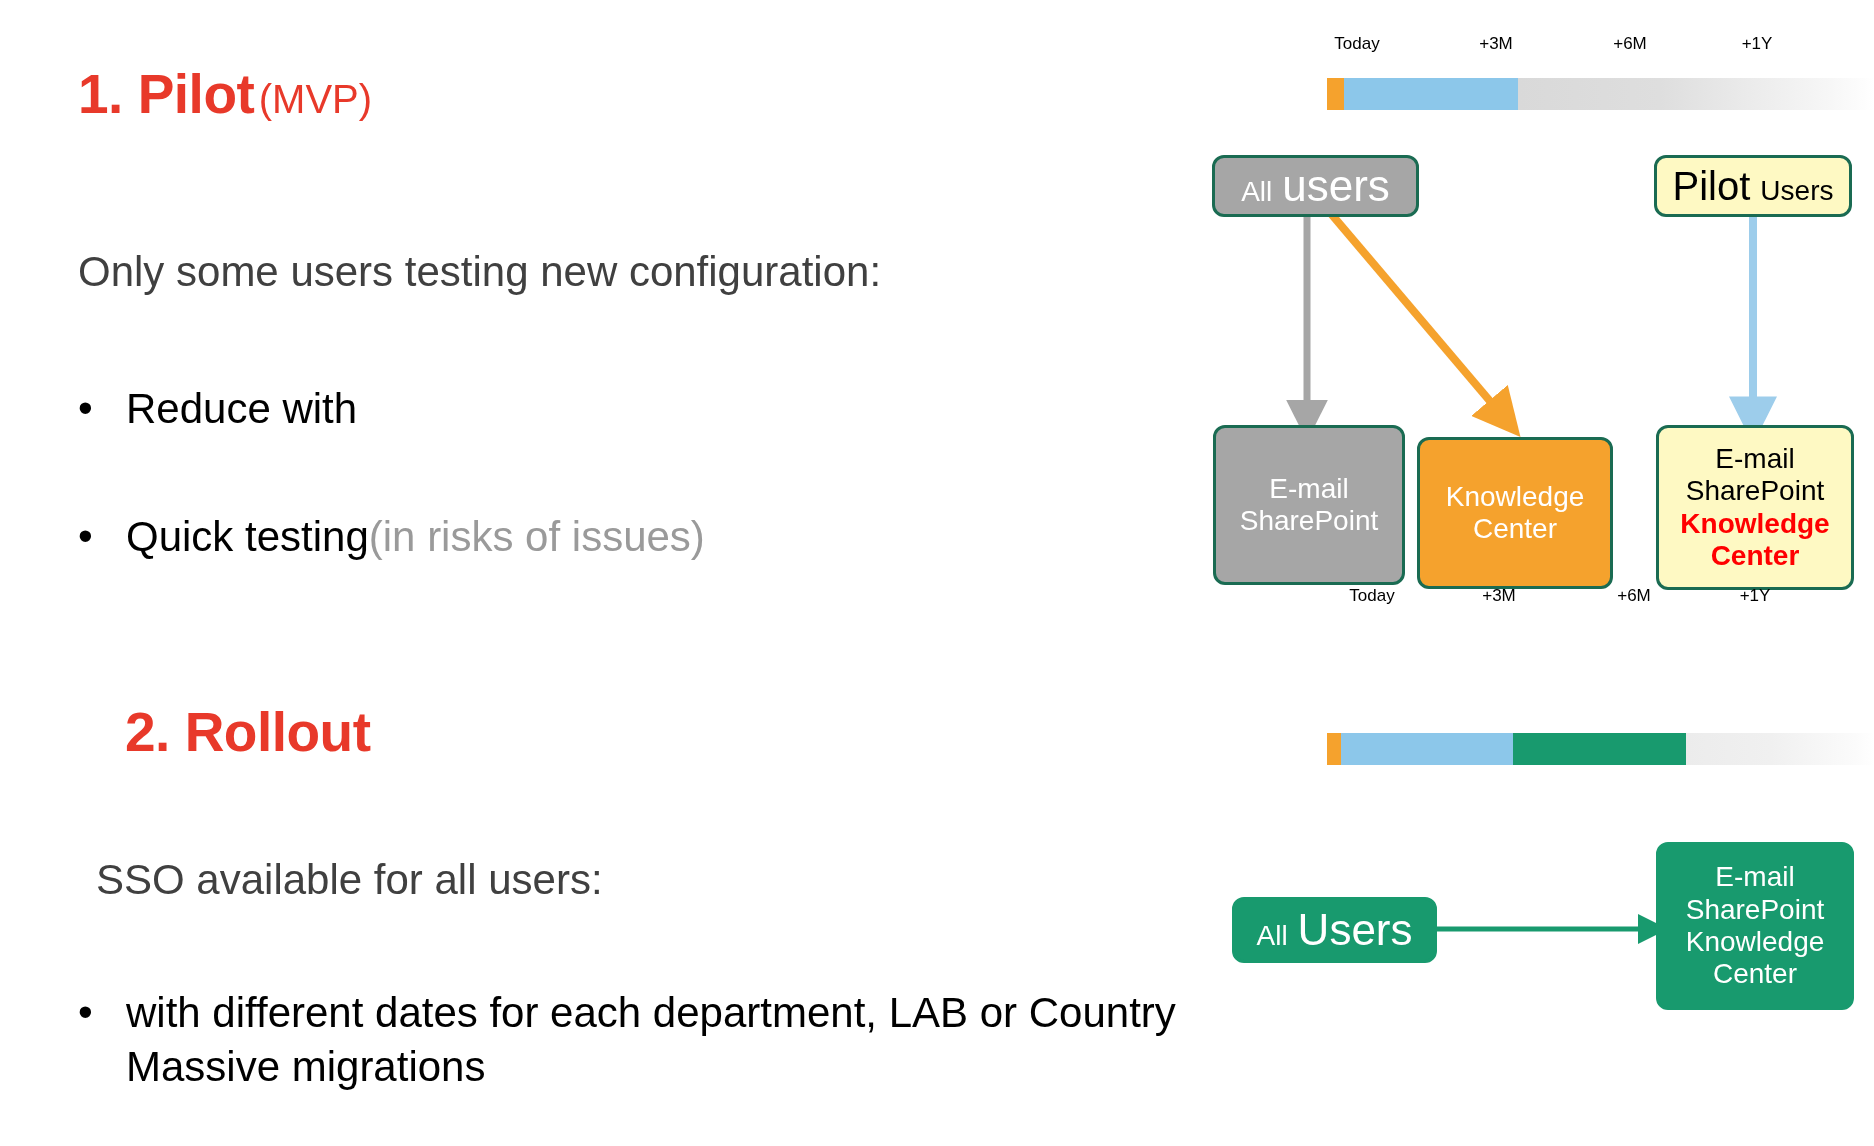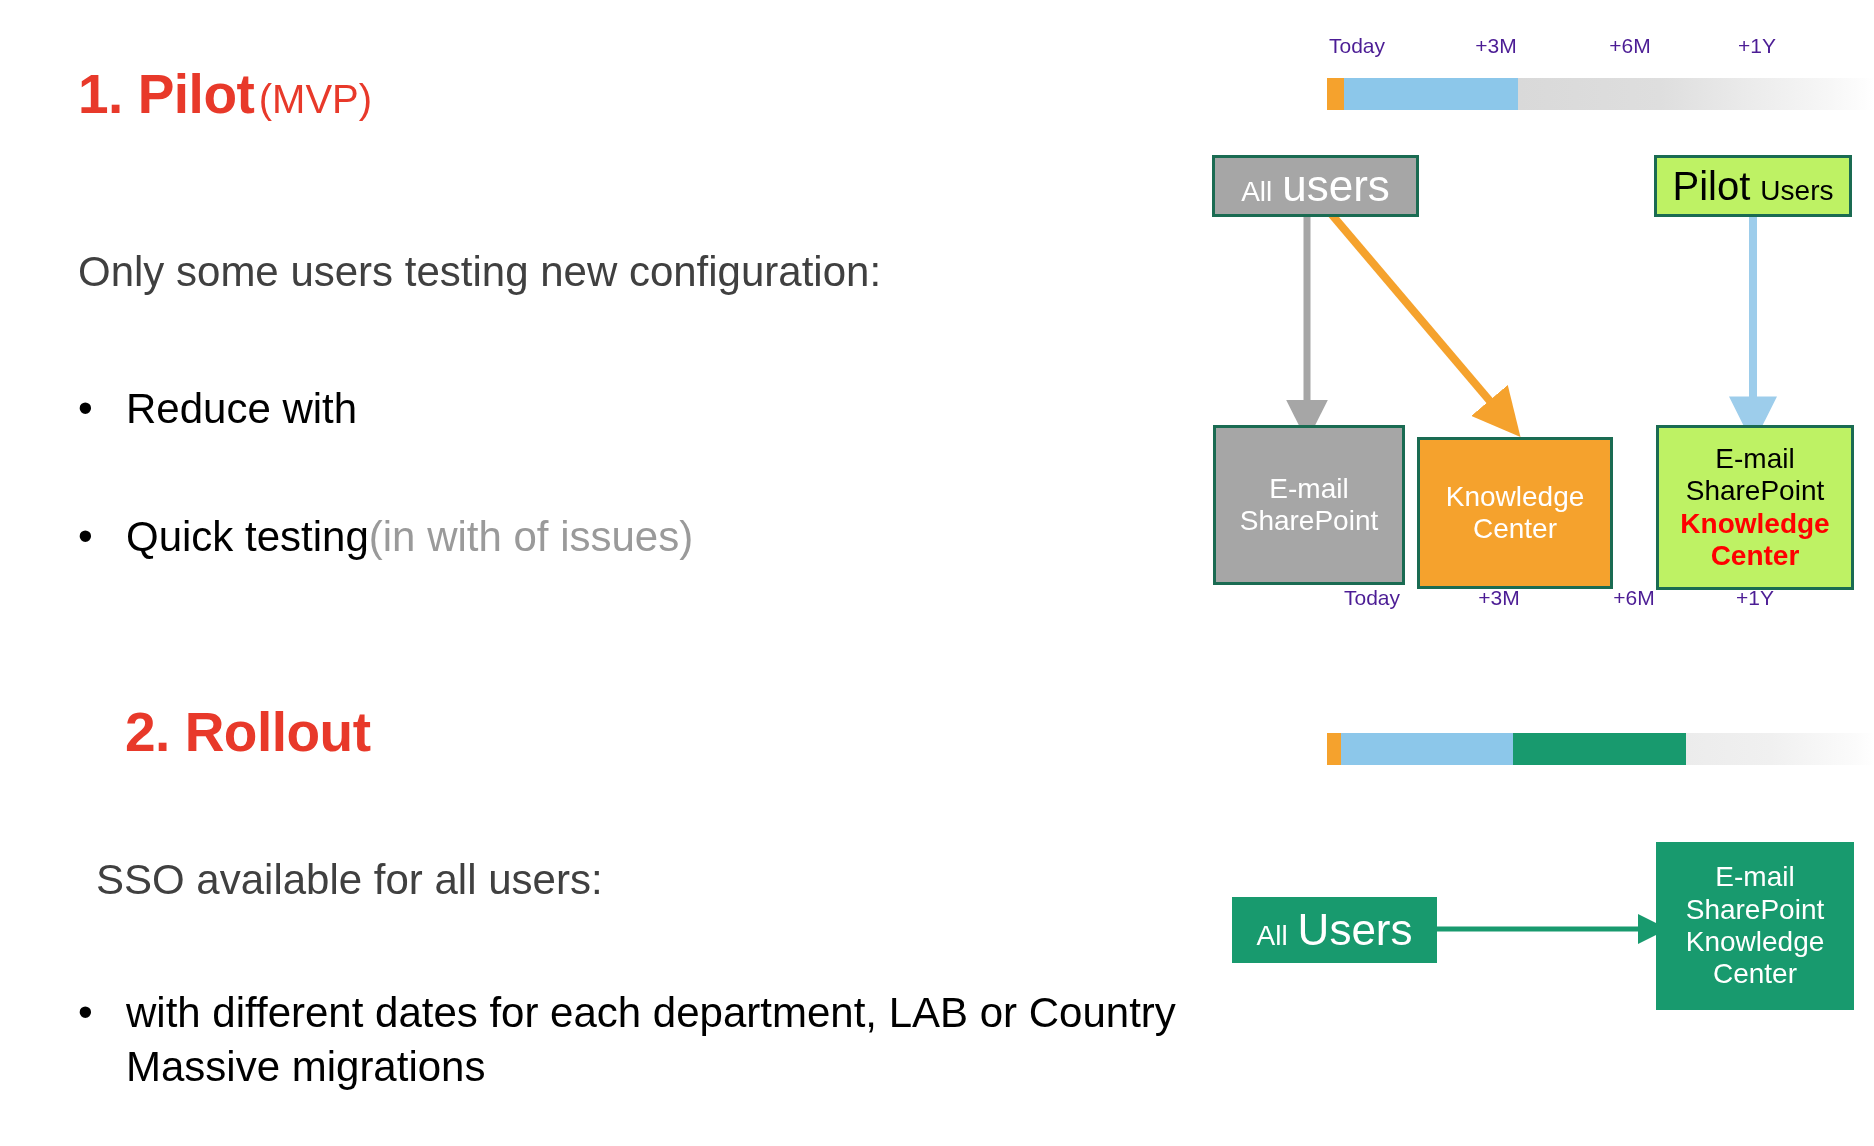--- a/index.html
+++ b/index.html
@@ -46,49 +46,49 @@
   }
   .bullet .btext { line-height: 1.28; }
   .muted { color: #9a9a9a; }
 
   
   .timeline { position: absolute; }
   .tl-labels { position: relative; height: 34px; }
   .tl-label {
     position: absolute;
     top: 0;
-    font-size: 21px;
-    color: #4c1d95;
+    font-size: 17px;
+    color: #000000;
     transform: translateX(-50%);
     white-space: nowrap;
   }
   .tl-bar {
     position: absolute;
     height: 32px;
     display: flex;
     overflow: hidden;
   }
   .tl-seg { height: 100%; }
 
   
   .nodebox {
     position: absolute;
     border: 3px solid #1a6b52;
-    border-radius: 0;
+    border-radius: 12px;
     display: flex;
     flex-direction: column;
     align-items: center;
     justify-content: center;
     text-align: center;
     line-height: 1.16;
     padding: 4px 8px;
   }
   .nodebox .line { display: block; white-space: nowrap; }
   .nb-gray  { background: #a6a6a6; color: #ffffff; }
-  .nb-blue  { background: #bef264; color: #000000; }
+  .nb-blue  { background: #fef9c3; color: #000000; }
   .nb-orange{ background: #f5a22d; color: #ffffff; }
   .nb-green { background: #189a6e; color: #ffffff; }
   .sz-md { font-size: 28px; }
   .sz-lg { font-size: 40px; }
   .sz-xl { font-size: 44px; }
   .red-bold { color: #ff0000; font-weight: bold; }
 
   .inline-row { display: flex; align-items: baseline; gap: 10px; }
 
   
@@ -107,21 +107,21 @@
   <div class="lead" style="left:78px; top:248px;">Only some users testing new configuration:</div>
 
   <div class="bullet" style="left:78px; top:382px;">
     <span class="dot">•</span>
     <span class="btext">Reduce with</span>
   </div>
 
   <div class="bullet" style="left:78px; top:510px;">
     <span class="dot">•</span>
     <span class="btext">Quick testing </span>
-    <span class="btext muted">(in with of issues)</span>
+    <span class="btext muted">(in risks of issues)</span>
   </div>
 
   <div class="timeline" style="left:1327px; top:34px; width:520px;">
     <div class="tl-labels">
       <span class="tl-label" style="left:30px;">Today</span>
       <span class="tl-label" style="left:169px;">+3M</span>
       <span class="tl-label" style="left:303px;">+6M</span>
       <span class="tl-label" style="left:430px;">+1Y</span>
     </div>
   </div>

